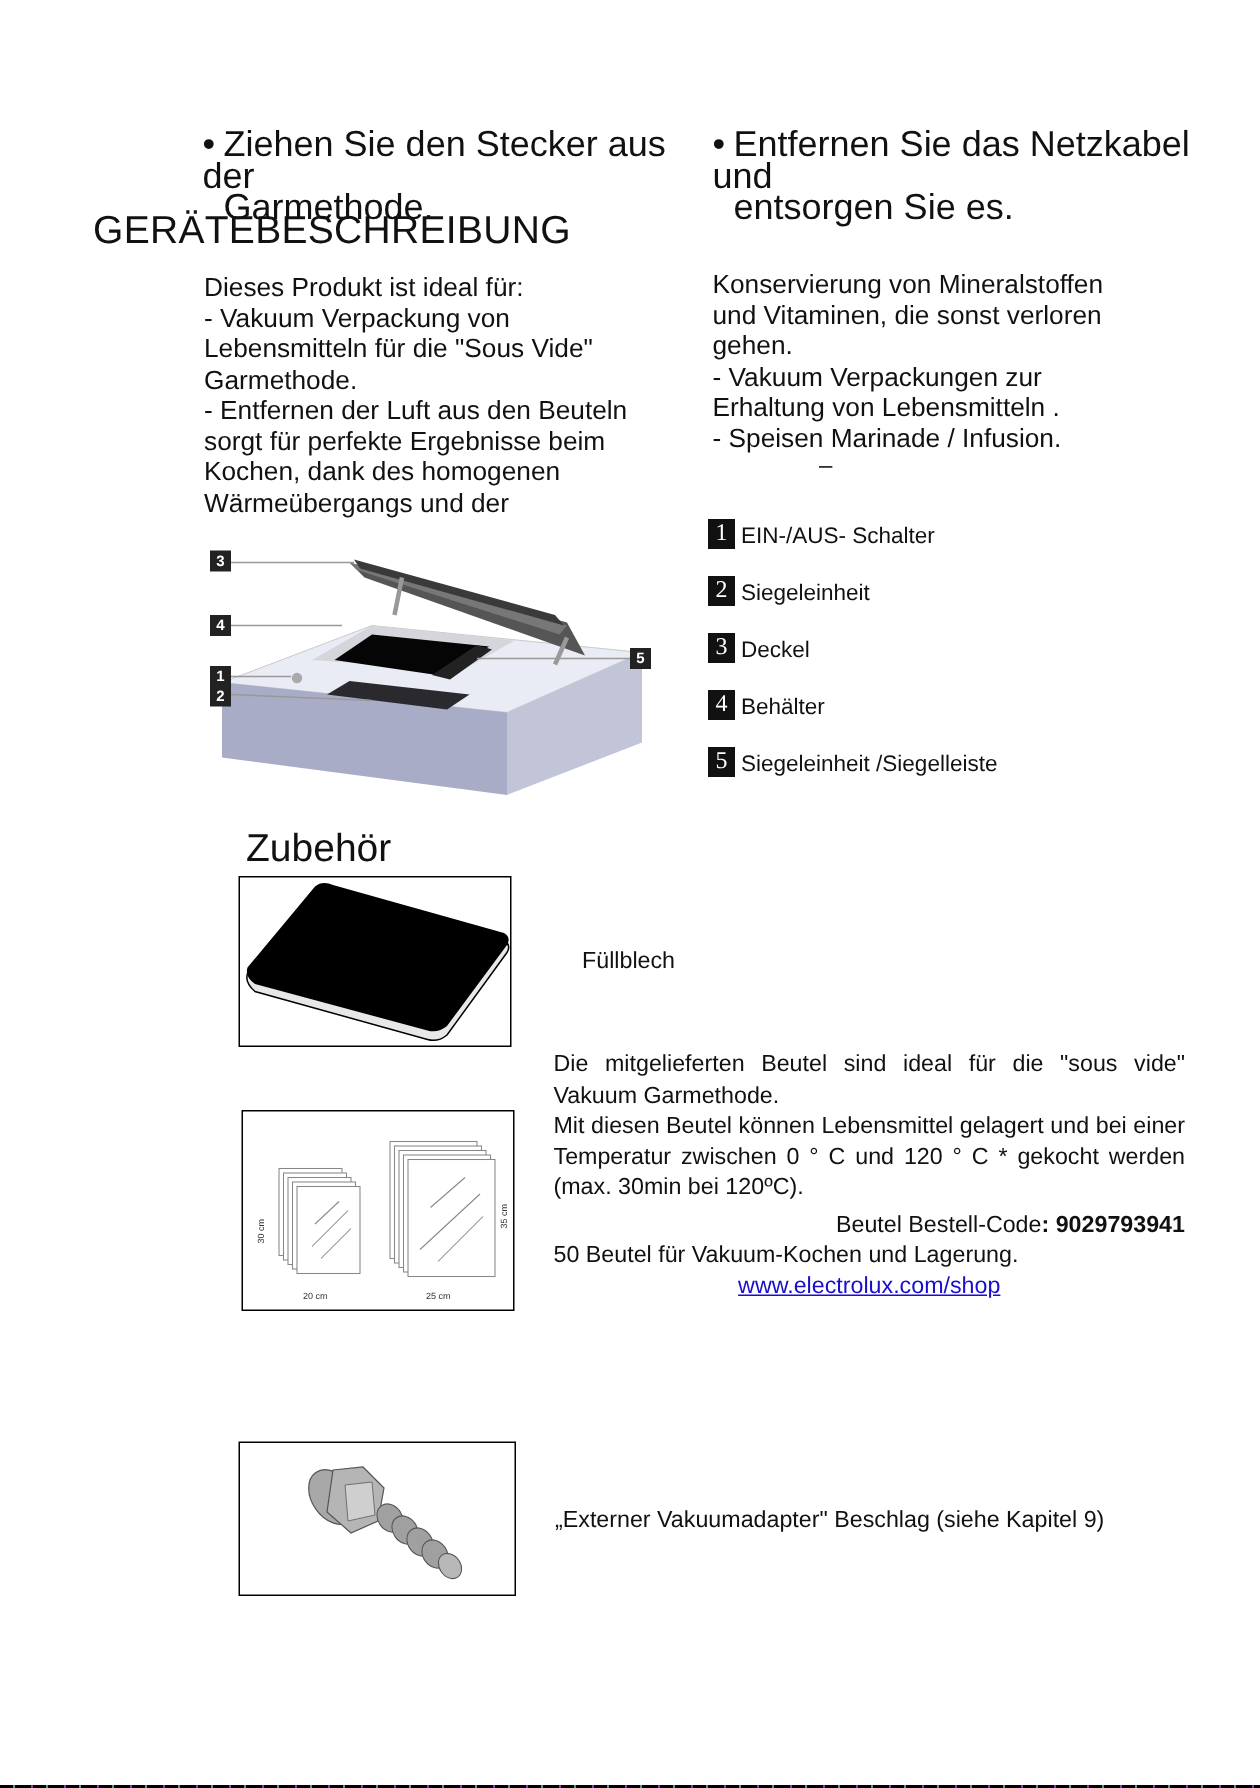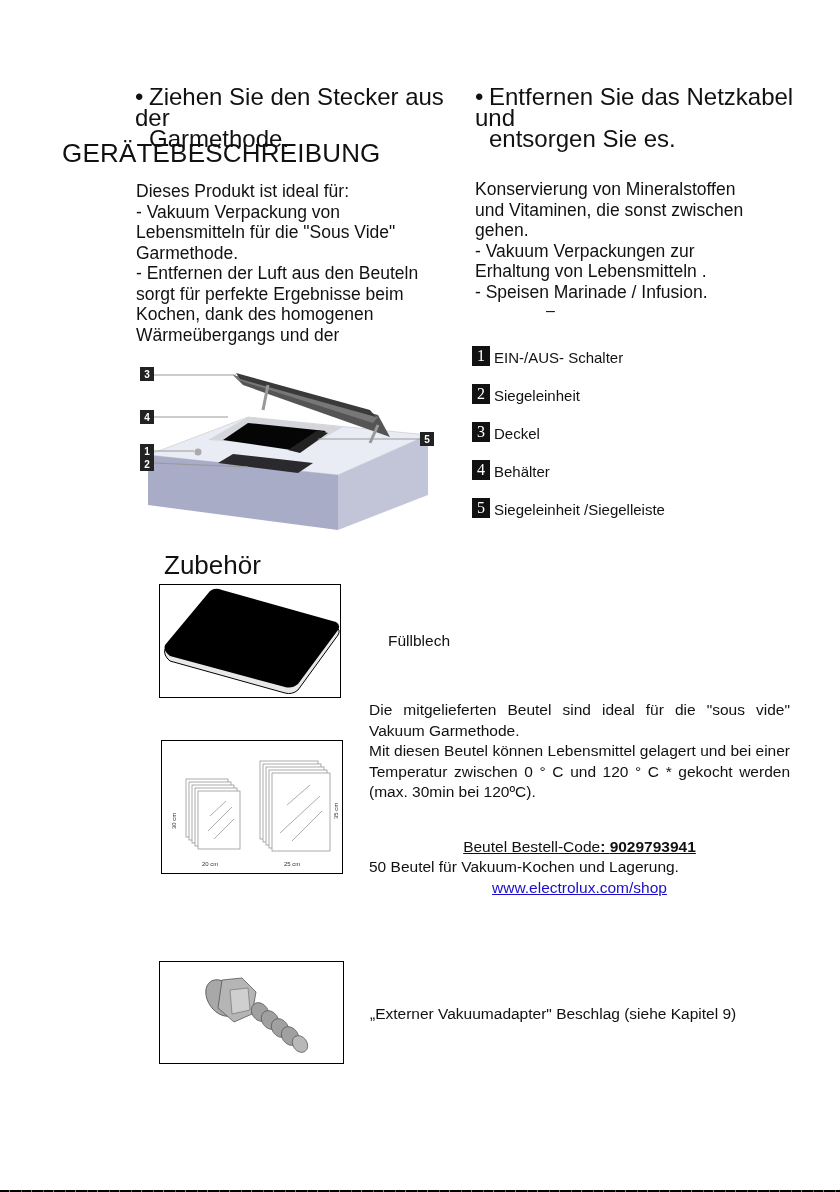--- a/index.html
+++ b/index.html
@@ -49,21 +49,21 @@
 
 <div class="abs txt" style="left:136px; top:181px; width:335px;">Dieses Produkt ist ideal für:
 - Vakuum Verpackung von
 Lebensmitteln für die "Sous Vide"
 Garmethode.
 - Entfernen der Luft aus den Beuteln
 sorgt für perfekte Ergebnisse beim
 Kochen, dank des homogenen
 Wärmeübergangs und der</div>
 <div class="abs txt" style="left:475px; top:179px; width:340px;">Konservierung von Mineralstoffen
-und Vitaminen, die sonst zwischen
+und Vitaminen, die sonst verloren
 gehen.
 - Vakuum Verpackungen zur
 Erhaltung von Lebensmitteln .
 - Speisen Marinade / Infusion.</div>
 <div class="abs" style="left:546px; top:302px; font-size:16px;">–</div>
 
 <div class="abs" style="left:138px; top:355px; width:300px; height:180px;">
   <svg width="300" height="180" viewBox="0 0 300 180">
 
     <polygon points="10,100 200,120 290,80 110,62" fill="#e9ecf4" stroke="#bbb" stroke-width="0.5"></polygon>
@@ -126,21 +126,21 @@
   <svg width="180" height="112" viewBox="0 0 180 112">
     <path d="M5,64 Q3,70 10,76 L125,108 Q132,110 138,105 L178,50 Q181,45 176,42 L62,8 Q55,5 50,10 Z" fill="#e8e8e8" stroke="#000" stroke-width="1"></path>
     <path d="M5,60 Q3,66 10,71 L125,102 Q132,104 138,99 L178,45 Q181,40 176,37 L62,5 Q55,2 50,6 Z" fill="#000"></path>
   </svg>
 </div>
 <div class="abs" style="left:388px; top:632px; font-size:15.5px;">Füllblech</div>
 
 <div class="abs acc-text" style="left:369px; top:700px; width:421px;">
   <p>Die mitgelieferten Beutel sind ideal für die "sous vide" Vakuum Garmethode.</p>
   <p>Mit diesen Beutel können Lebensmittel gelagert und bei einer Temperatur zwischen 0 ° C und 120 ° C * gekocht werden (max. 30min bei 120ºC).</p>
-  <p style="margin-top:34px; text-align:center;text-decoration:underline;">
+  <p style="margin-top:4px; text-align:right;">
     <span>Beutel Bestell-Code</span><b>: </b><b>9029793941</b>
   </p>
   <p style="text-align:left;">50 Beutel für Vakuum-Kochen und Lagerung.</p>
   <p style="text-align:center;"><a class="link">www.electrolux.com/shop</a></p>
 </div>
 
 <div class="abs fig-box" style="left:161px; top:740px; width:180px; height:132px;">
   <svg width="180" height="132" viewBox="0 0 180 132">
     <g fill="#fff" stroke="#888" stroke-width="0.7">
       <rect x="24" y="38" width="42" height="58"></rect>

